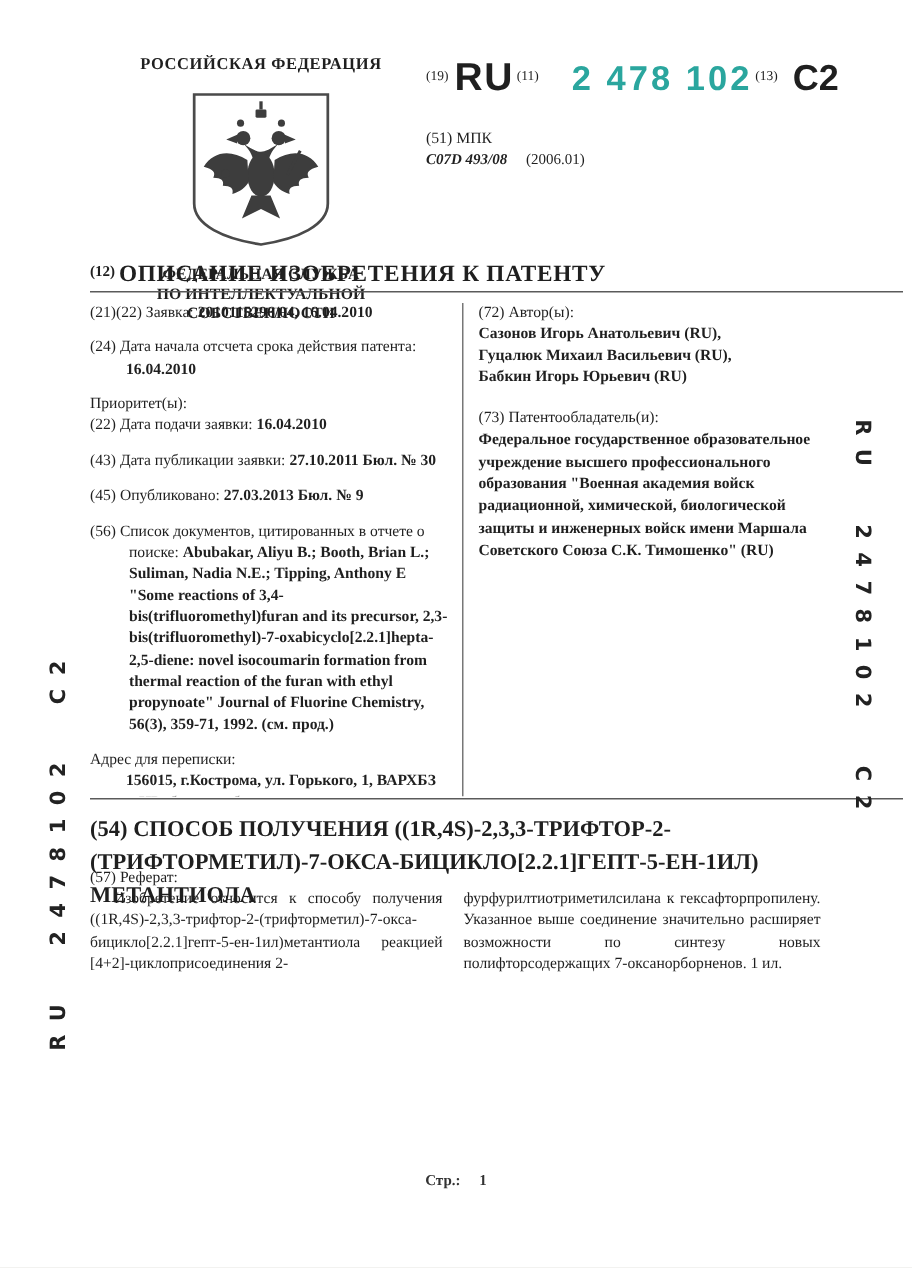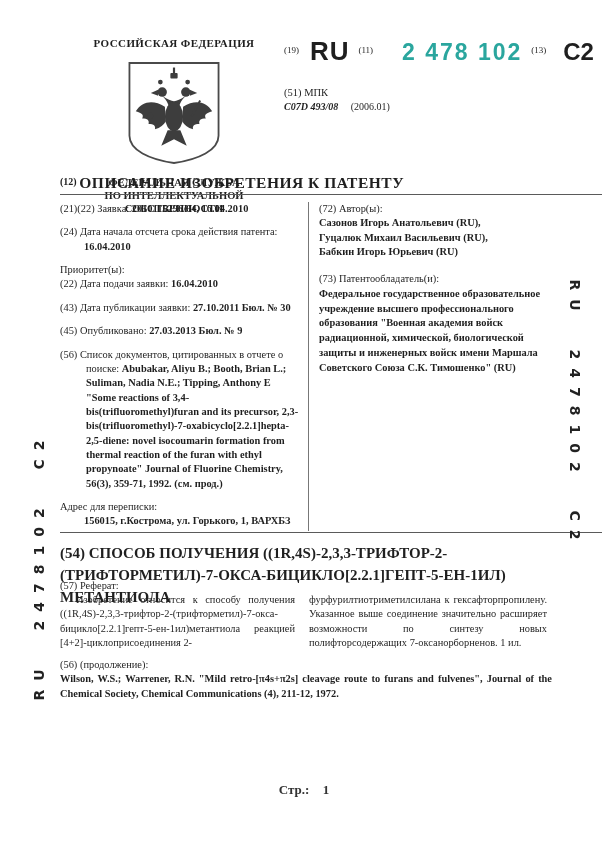--- a/index.html
+++ b/index.html
@@ -11,21 +11,21 @@
     font-family:"Liberation Serif","DejaVu Serif",serif;
     font-size:10.4px; line-height:1.38; overflow:hidden;
     box-shadow:0 0 0 1px #e3e3e0;
   }
   
   .masthead-left { position:absolute; top:36px; left:58px; width:232px; text-align:center; }
   .country { font-weight:bold; font-size:11px; letter-spacing:.4px; }
   .emblem { margin-top:8px; }
   .agency { margin-top:4px; font-weight:bold; font-size:10.5px; line-height:1.25; }
   .masthead-right { position:absolute; top:34px; left:284px; width:310px; }
-  .publine { display:flex; align-items:baseline; white-space:nowrap;justify-content:space-between; }
+  .publine { display:flex; align-items:baseline; white-space:nowrap; }
   .sup-code { font-size:9px; position:relative; top:-7px; font-weight:normal; }
   .office-code { font-family:"Liberation Sans","DejaVu Sans",sans-serif; font-weight:bold; font-size:26px; margin:0 2px 0 4px; letter-spacing:1px; }
   .pub-number { font-family:"Liberation Sans","DejaVu Sans",sans-serif; font-weight:bold; font-size:23px; color:var(--accent); letter-spacing:2px; margin:0 2px 0 22px; }
   .kind-code { font-family:"Liberation Sans","DejaVu Sans",sans-serif; font-weight:bold; font-size:24px; margin-left:10px; }
   .ipc-label { margin-top:16px; font-size:10.5px; }
   .ipc-class { font-size:10px; }
   .ipc-class .cls { font-weight:bold; font-style:italic; }
   .ipc-class .ed { margin-left:10px; }
   
   .doc-type { position:absolute; top:172px; left:60px; white-space:nowrap; }
@@ -47,21 +47,21 @@
   .holder-text { line-height:1.42; }
   
   .title54 { position:absolute; top:543px; left:60px; width:482px; font-weight:bold; font-size:15px; line-height:1.45; }
   .abstract-label { position:absolute; top:579px; left:60px; }
   .abstract-cols { position:absolute; top:593px; left:60px; width:487px; display:flex; }
   .abs-left { width:243px; padding-right:8px; text-align:justify; text-indent:16px; }
   .abs-right { flex:1; padding-left:6px; text-align:justify; }
   .cont56 { position:absolute; top:658px; left:60px; width:492px; }
   .cont56 .body { text-align:justify; font-weight:bold; }
   
-  .footer { position:absolute; top:781px; left:0; width:100%; text-align:center; font-size:13px; font-weight:bold; color:#333; }
+  .footer { position:absolute; top:781px; left:0; width:100%; text-align:center; font-size:10px; font-weight:bold; color:#333; }
   .footer .num { margin-left:10px; }
   .side-id {
     position:absolute; white-space:nowrap; color:#222;
     font-family:"DejaVu Sans","Liberation Sans",sans-serif;
     font-weight:bold; font-size:14px; letter-spacing:9px; word-spacing:16px;
   }
   .side-id.right { top:414px; left:574px; transform:translate(-50%,-50%) rotate(90deg); }
   .side-id.left  { top:566px; left:40px;  transform:translate(-50%,-50%) rotate(-90deg); }
 </style>
 </head>
@@ -194,27 +194,20 @@
 
   <div class="abstract-label">
     <span>(57)</span>
     <span>Реферат:</span>
   </div>
   <div class="abstract-cols">
     <div class="abs-left">Изобретение относится к способу получения ((1R,4S)-2,3,3-трифтор-2-(трифторметил)-7-окса-бицикло[2.2.1]гепт-5-ен-1ил)метантиола реакцией [4+2]-циклоприсоединения 2-</div>
     <div class="abs-right">фурфурилтиотриметилсилана к гексафторпропилену. Указанное выше соединение значительно расширяет возможности по синтезу новых полифторсодержащих 7-оксанорборненов. 1 ил.</div>
   </div>
 
-  <div class="cont56">
-    <div>
-      <span>(56)</span>
-      <span>(продолжение):</span>
-    </div>
-    <div class="body">Wilson, W.S.; Warrener, R.N. "Mild retro-[π4s+π2s] cleavage route to furans and fulvenes", Journal of the Chemical Society, Chemical Communications (4), 211-12, 1972.</div>
-  </div>
 
   <div class="footer">
     <span>Стр.:</span>
     <span class="num">1</span>
   </div>
 
   <div class="side-id left">RU 2478102 C2</div>
   <div class="side-id right">RU 2478102 C2</div>
 
 </div>

